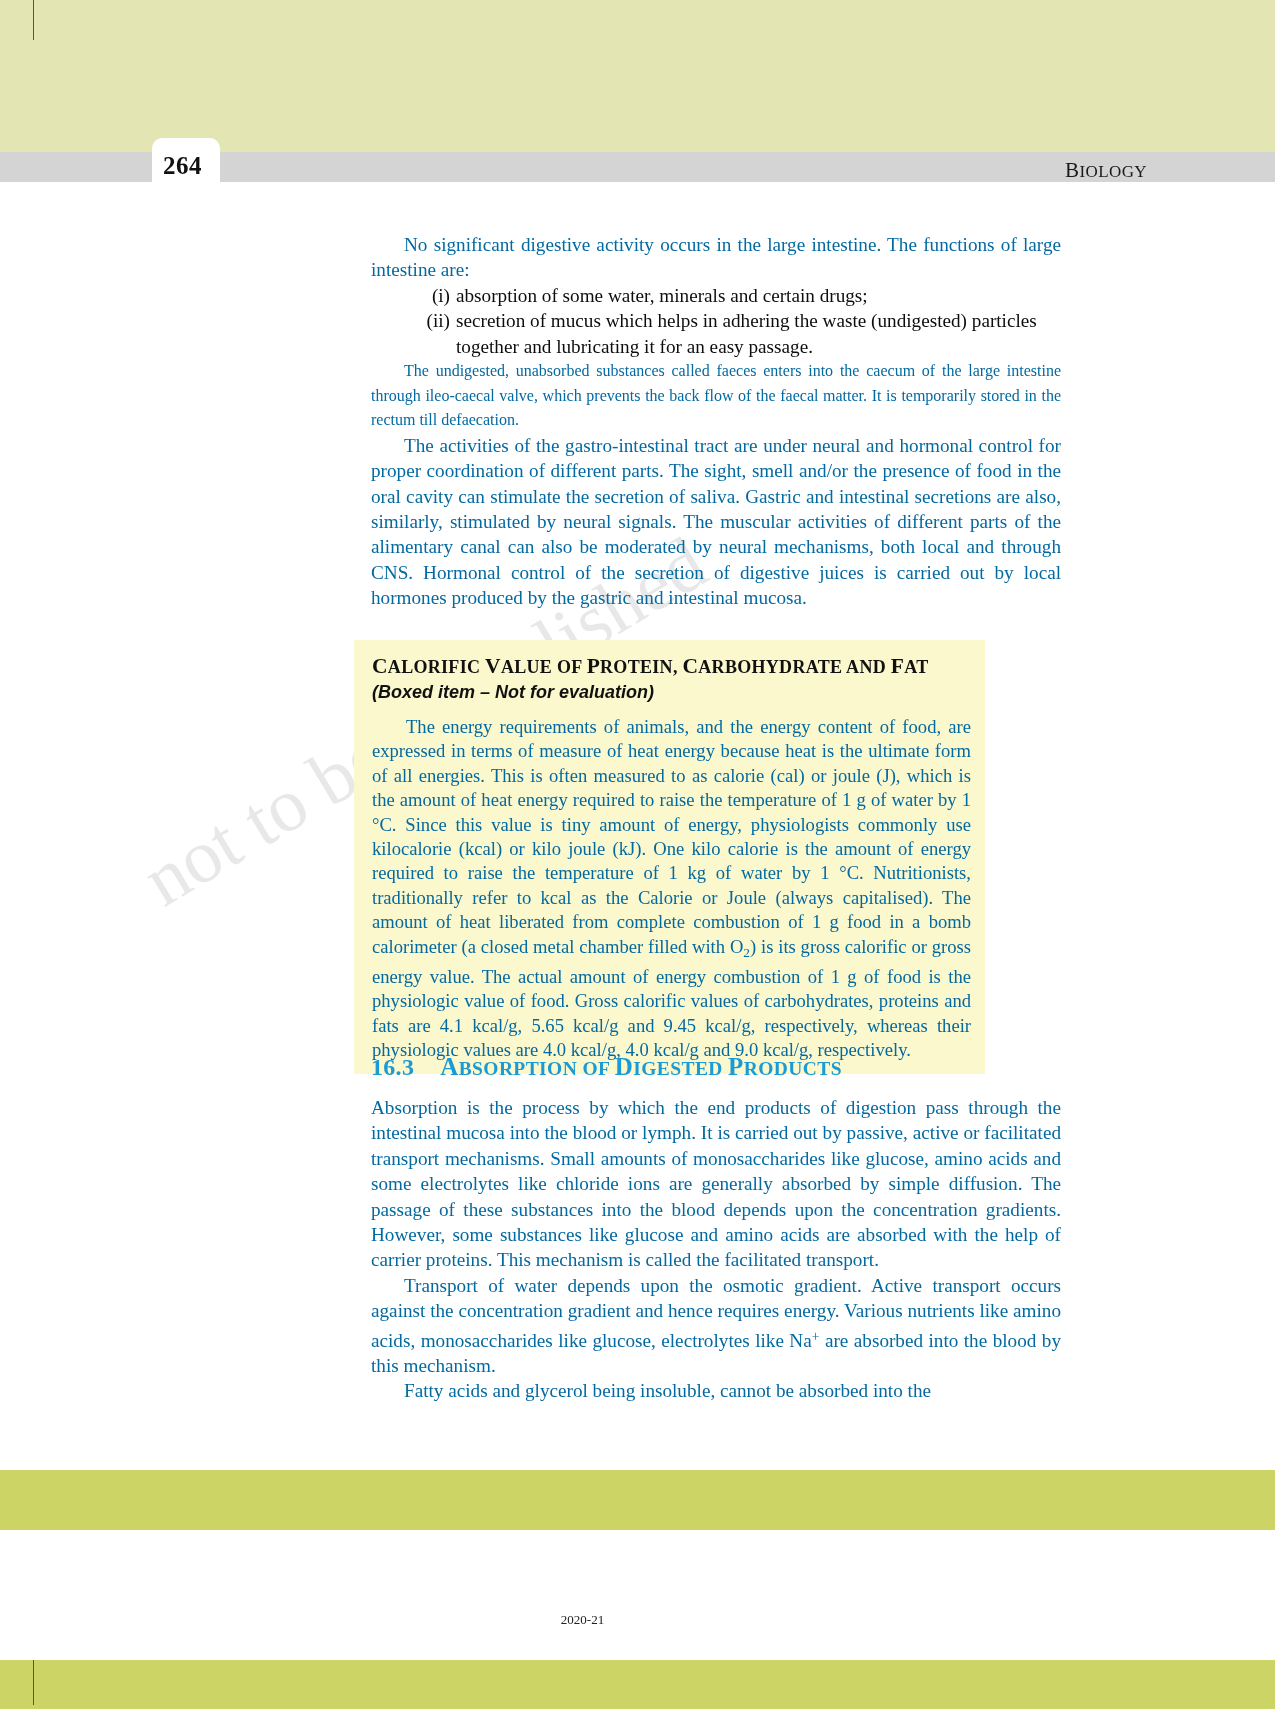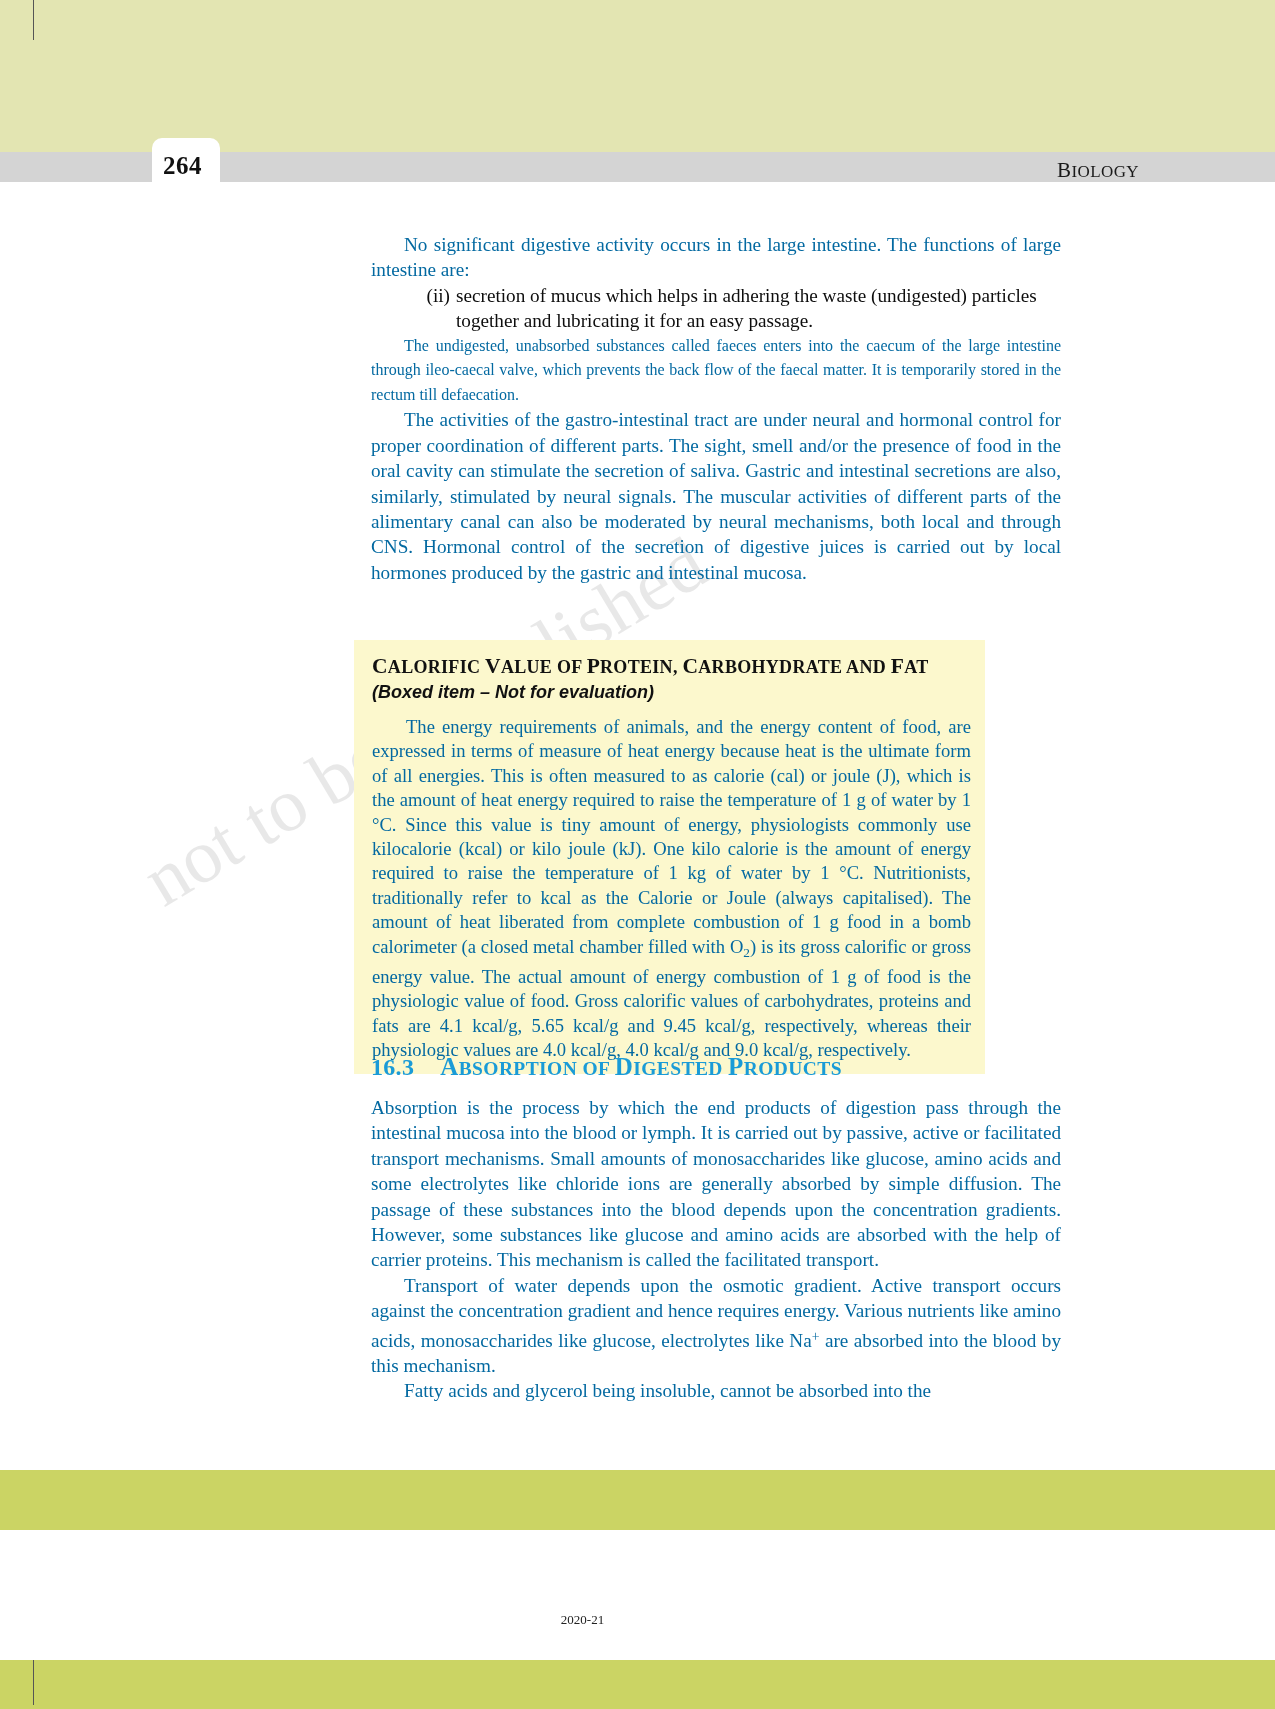--- a/index.html
+++ b/index.html
@@ -81,21 +81,21 @@
     left: 163px; top: 152px;
     width: 60px;
     font-family: "Liberation Serif", serif;
     font-weight: bold;
     font-size: 25px;
     color: #111;
     letter-spacing: 0.5px;
   }
   .chapter-name {
     position: absolute;
-    right: 136px; top: 158px;
+    right: 128px; top: 158px;
     font-family: "Liberation Serif", serif;
     font-size: 17px;
     color: #1a1a1a;
     letter-spacing: 0.4px;
   }
   .chapter-name .cap {
     font-size: 21px;
   }
 
   
@@ -255,20 +255,21 @@
 </div>
 
 <div class="watermark">
   <span>not to be republished</span>
 </div>
 
 <div class="column">
   <p class="indent">No significant digestive activity occurs in the large intestine. The functions of large intestine are:</p>
 
   <ol class="romanlist">
+    <li><span class="marker">(i)</span><span>absorption of some water, minerals and certain drugs;</span></li>
     <li class="wrap"><span class="marker">(ii)</span><span>secretion of mucus which helps in adhering the waste (undigested) particles together and lubricating it for an easy passage.</span></li>
   </ol>
 
   <p class="indent tight">The undigested, unabsorbed substances called faeces enters into the caecum of the large intestine through ileo-caecal valve, which prevents the back flow of the faecal matter.  It is temporarily stored in the rectum till defaecation.</p>
   <p class="indent">The activities of the gastro-intestinal tract are under neural and hormonal control for proper coordination of different parts. The sight, smell and/or the presence of food in the oral cavity can stimulate the secretion of saliva. Gastric and intestinal secretions are also, similarly, stimulated by neural signals. The muscular activities of different parts of the alimentary canal can also  be moderated by neural mechanisms, both local and through CNS. Hormonal control of the secretion of digestive juices is carried out by local hormones produced by the gastric and intestinal mucosa.</p>
 </div>
 
 <div class="boxed">
   <h4>
     <span class="cap">C</span><span>ALORIFIC </span><span class="cap">V</span><span>ALUE OF </span><span class="cap">P</span><span>ROTEIN, </span><span class="cap">C</span><span>ARBOHYDRATE AND </span><span class="cap">F</span><span>AT</span>

